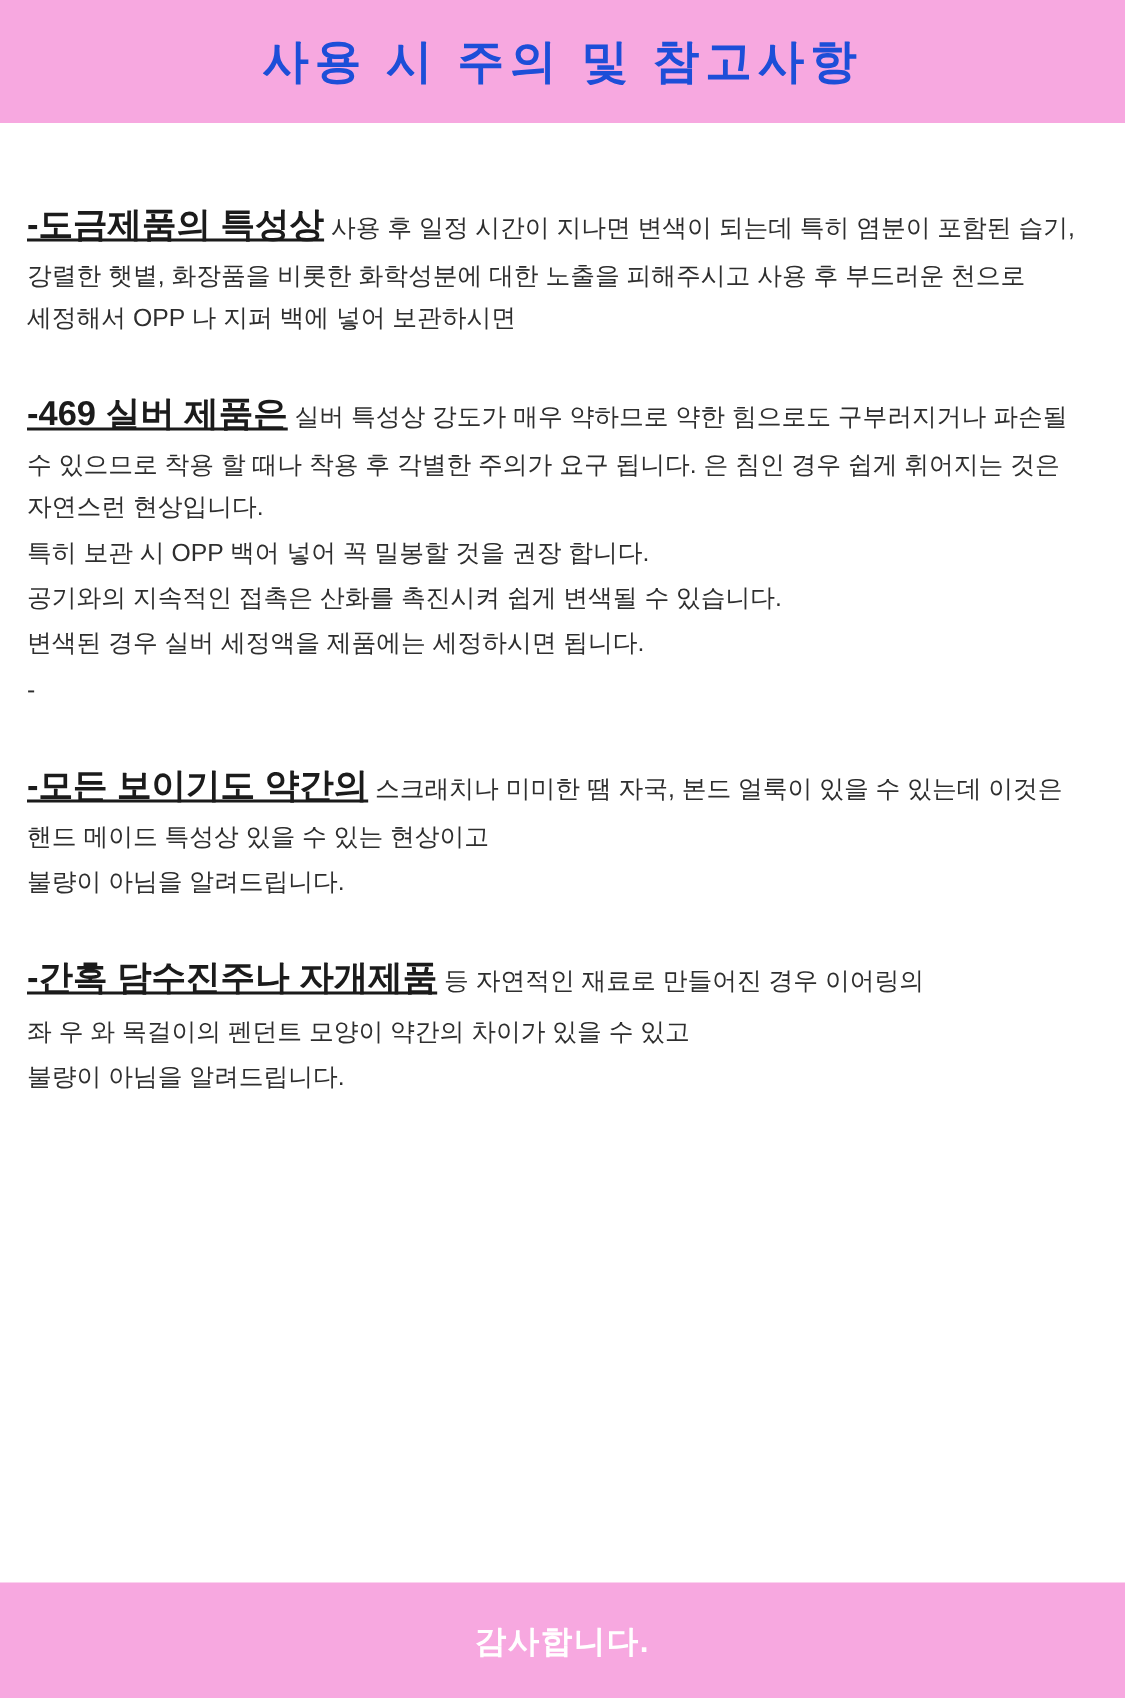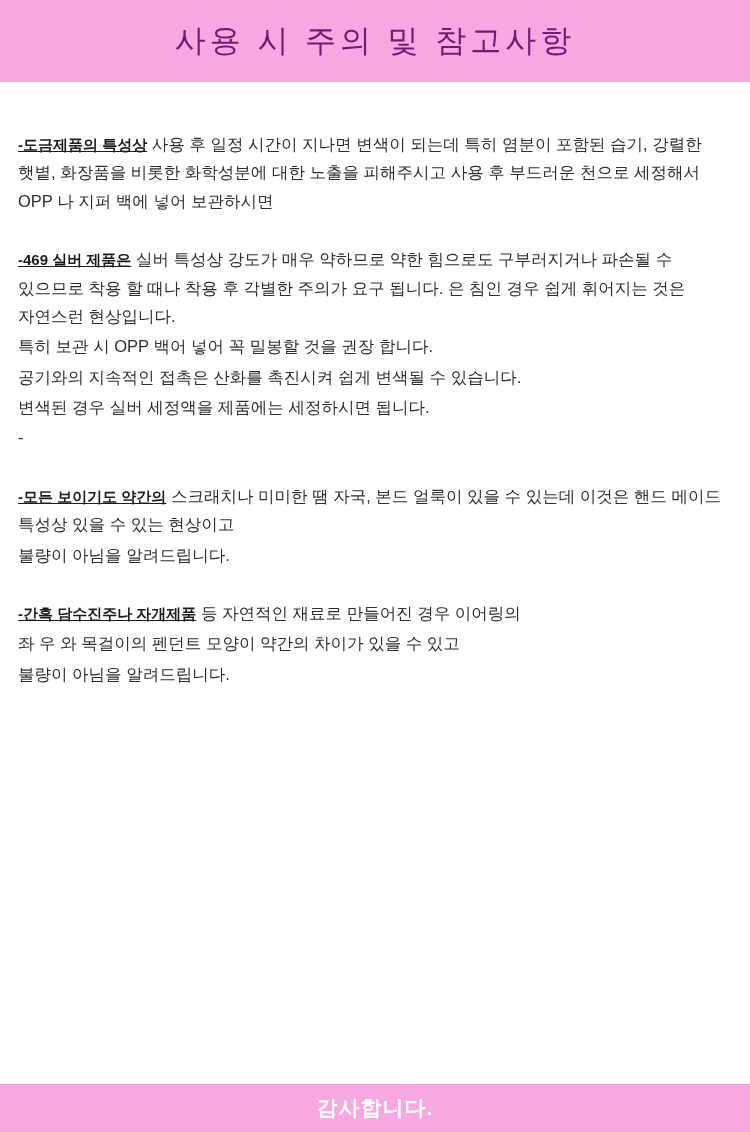--- a/index.html
+++ b/index.html
@@ -22,59 +22,59 @@
   }
   .header-banner {
     width: 100%;
     height: 82px;
     background: #f7a8e0;
     display: flex;
     align-items: center;
     justify-content: center;
   }
   .header-title {
-    color: #701a75;
+    color: #1d4ed8;
     font-size: 31px;
-    font-weight: normal;
+    font-weight: bold;
     letter-spacing: 4px;
     text-align: center;
   }
   .content {
     padding: 48px 18px 10px 18px;
   }
   .section {
     margin-bottom: 30px;
   }
   .section p {
     margin: 0 0 2px 0;
     font-size: 16.5px;
     line-height: 1.72;
     color: #2e2e2e;
     word-break: keep-all;
   }
   .lead {
     font-weight: bold;
     text-decoration: underline;
     color: #1b1b1b;
-    font-size: 15px;
+    font-size: 23px;
   }
   .body-text {
     font-weight: normal;
   }
   .dash-only {
     font-size: 16.5px;
     line-height: 1.4;
     color: #2e2e2e;
   }
   .footer-banner {
     position: absolute;
     left: 0;
     bottom: 0;
     width: 100%;
-    height: 48px;
+    height: 77px;
     background: #f7a8e0;
     display: flex;
     align-items: center;
     justify-content: center;
   }
   .footer-text {
     color: #ffffff;
     font-size: 21px;
     font-weight: bold;
     letter-spacing: 1px;

